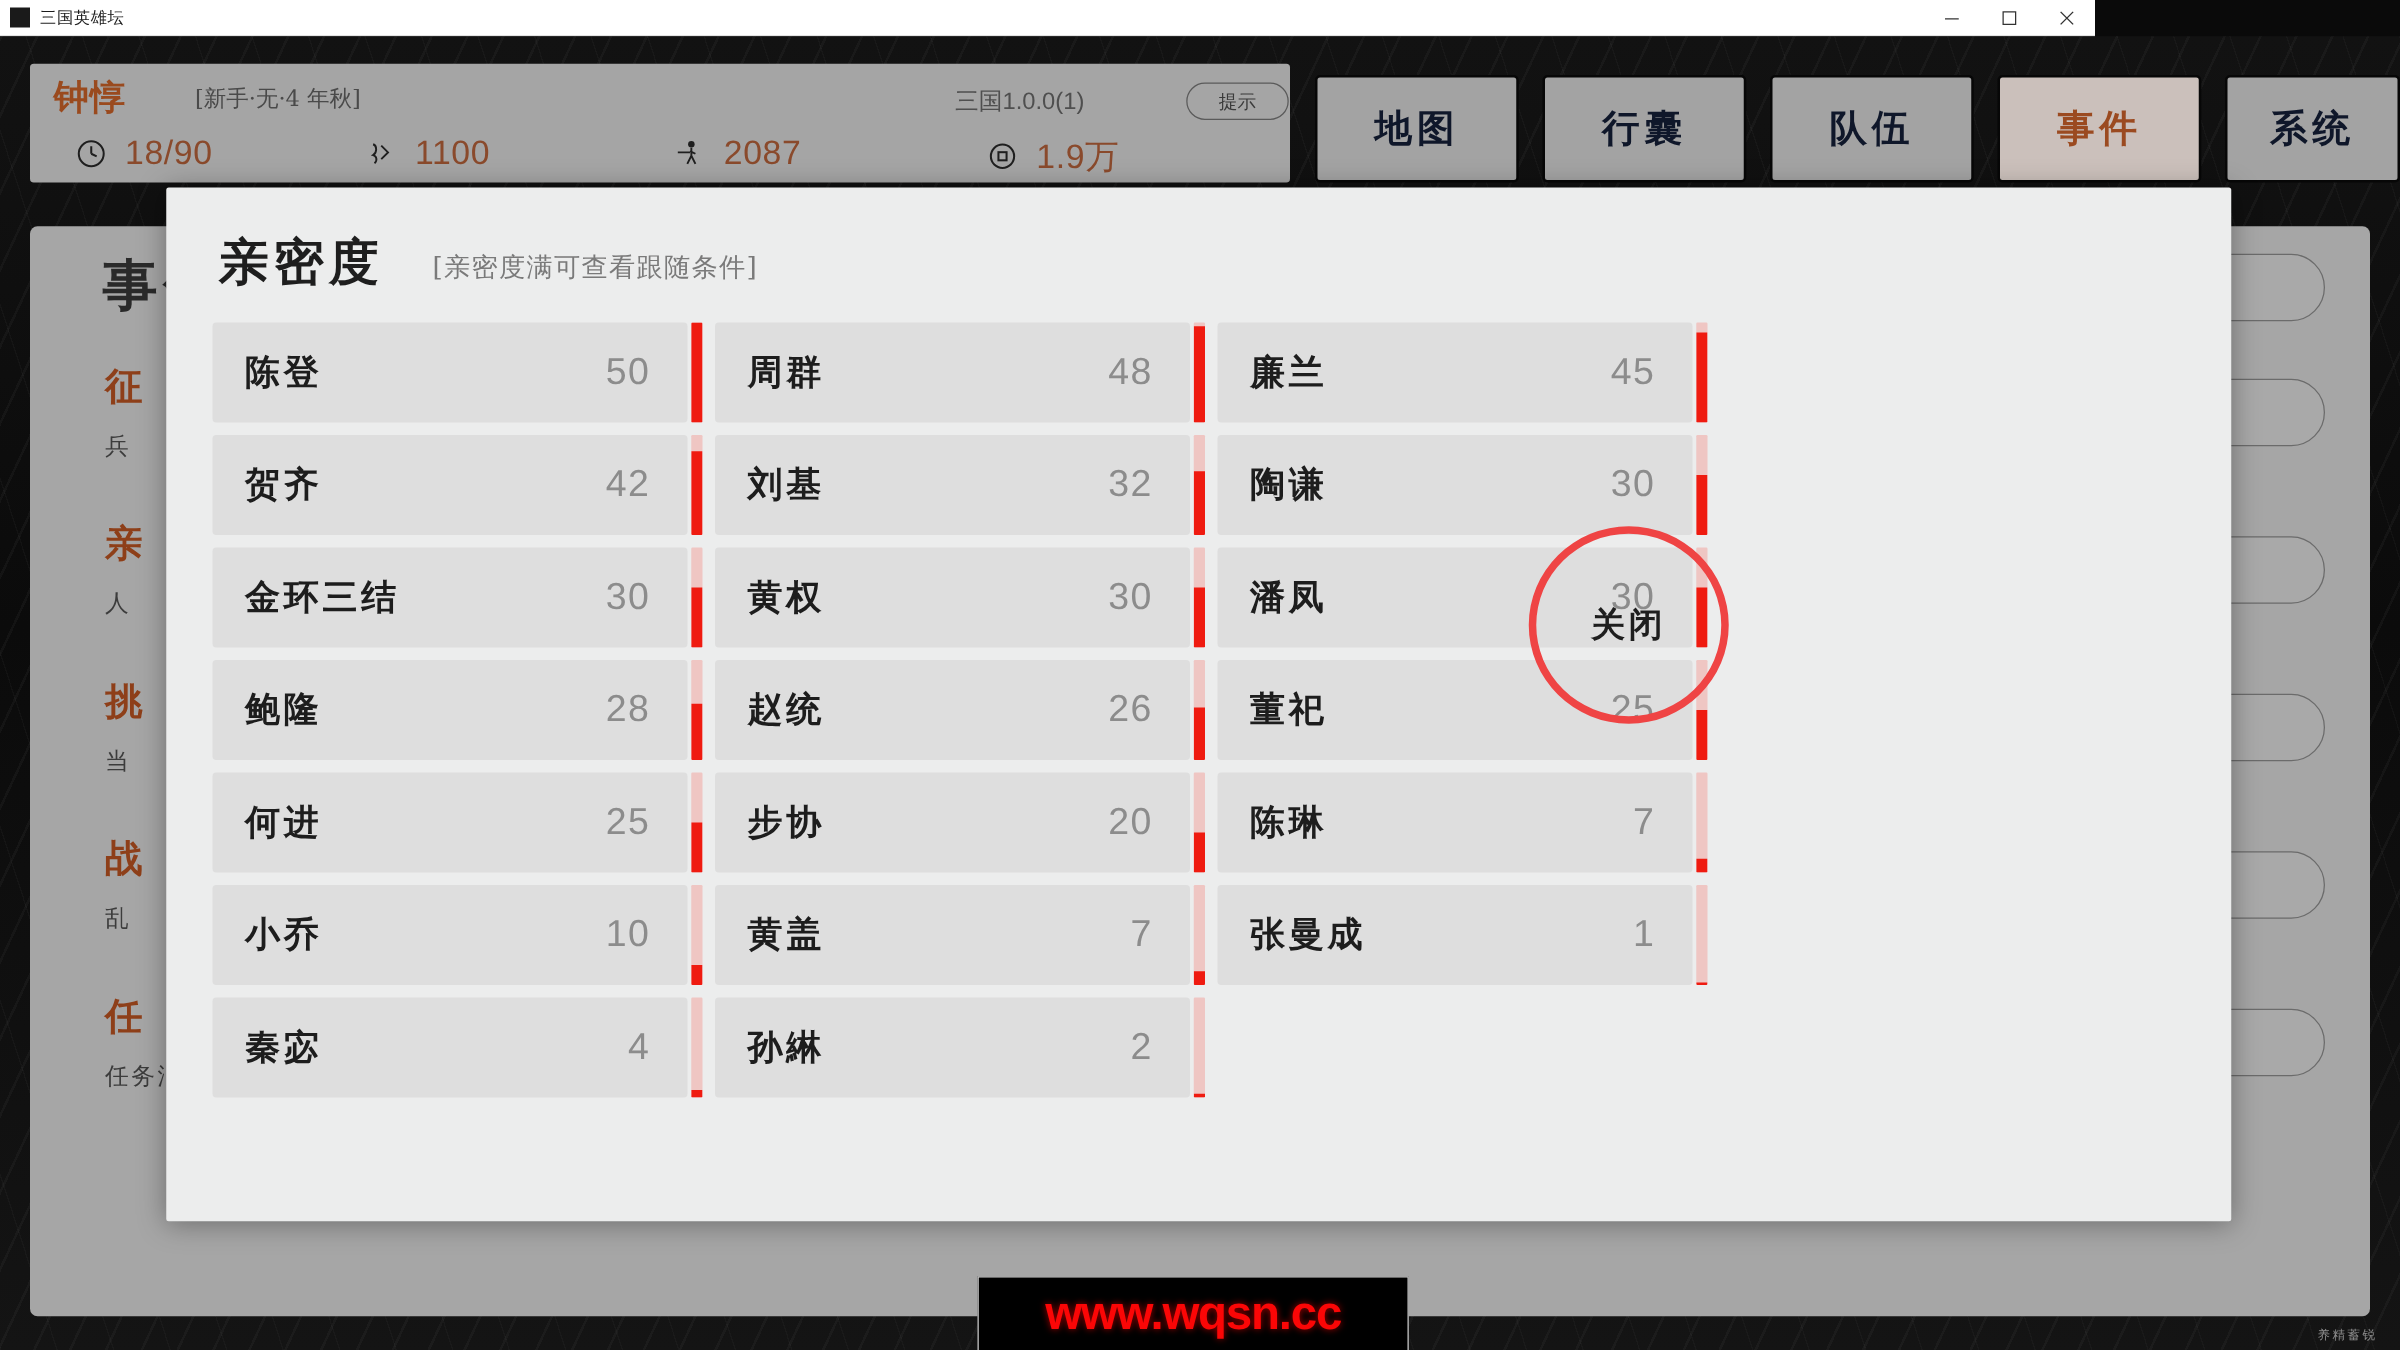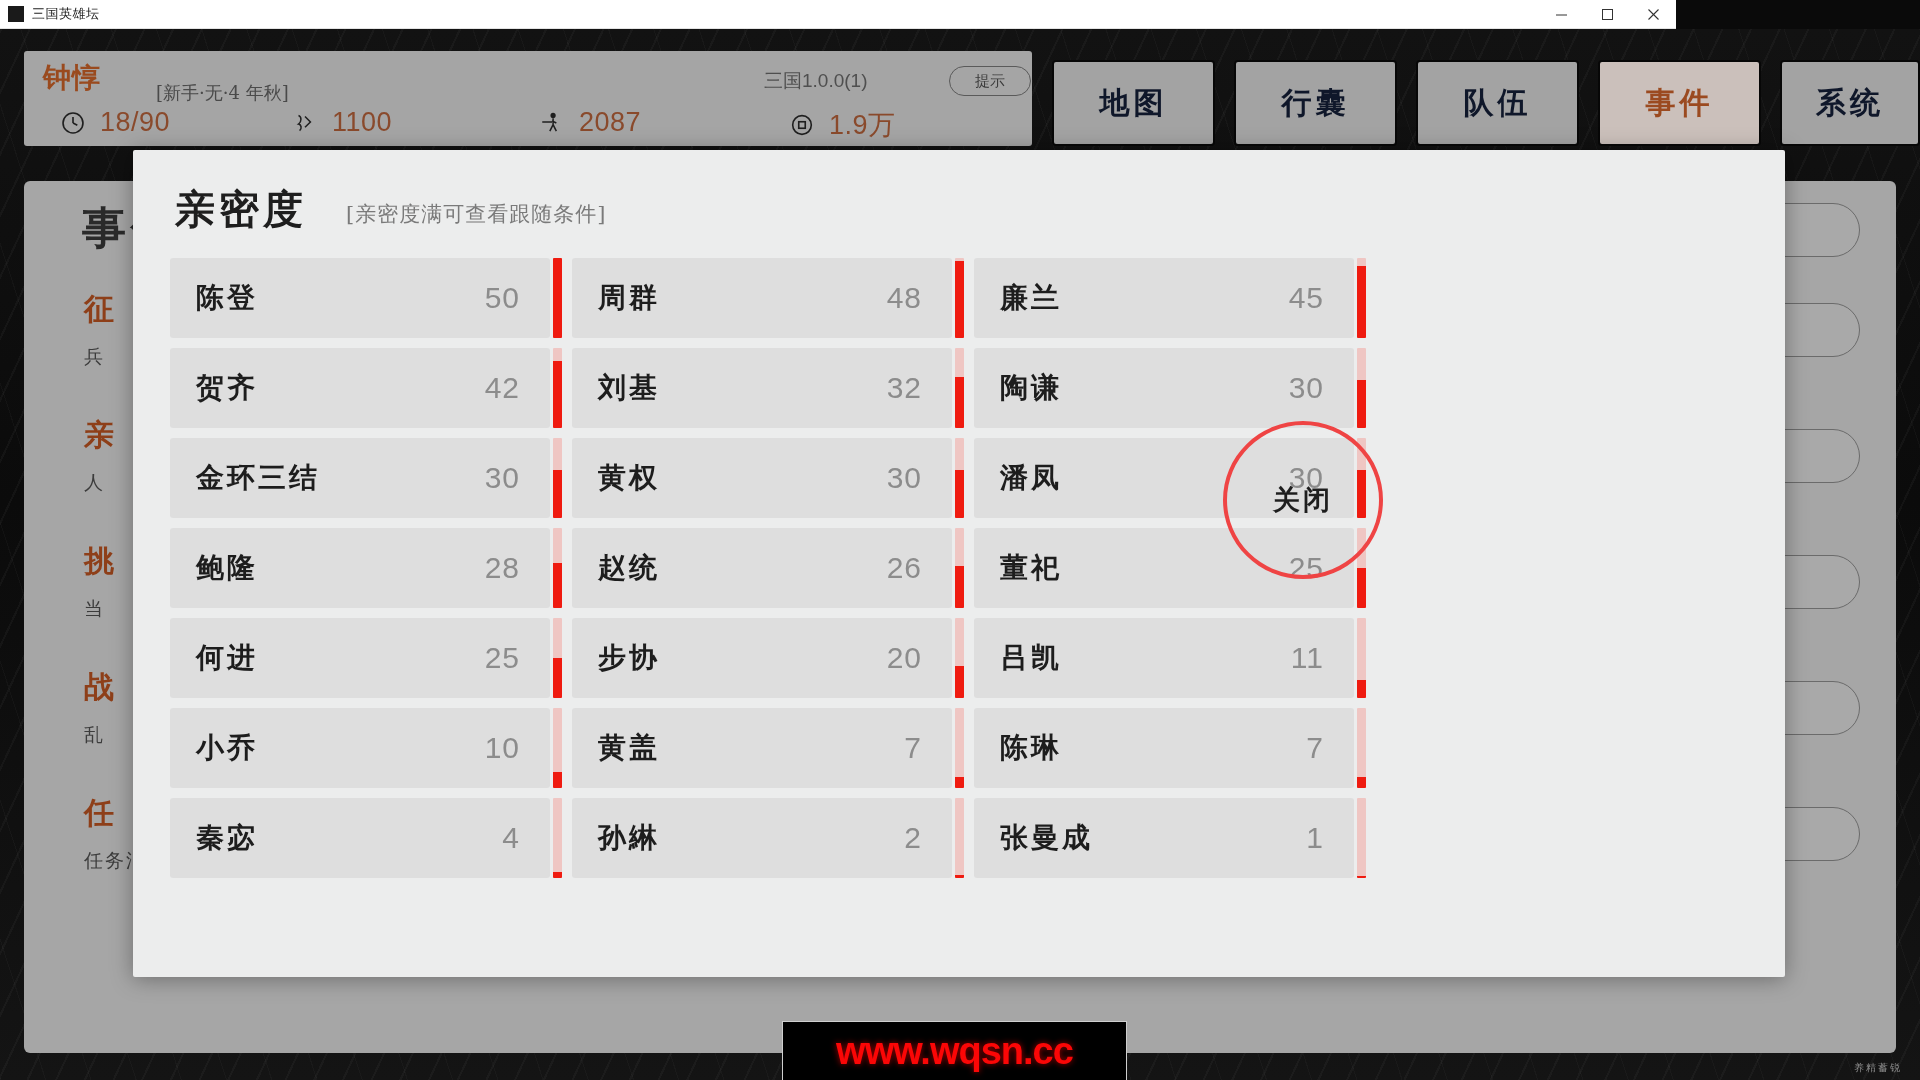--- a/index.html
+++ b/index.html
@@ -46,21 +46,20 @@
   }
   .hud-name {
     position: absolute; left: 19px; top: 8px;
     font-family: "DejaVu Serif", "Liberation Serif", serif;
     font-size: 28px; font-weight: bold; color: #9a4a1e; letter-spacing: 1px;
   }
   .hud-sub {
     position: absolute; left: 132px; top: 16px;
     font-size: 18px; color: #4a4a4a;
     font-family: "DejaVu Serif","Liberation Serif",serif;
-    margin-top: 14px;
   }
   .hud-ver {
     position: absolute; left: 740px; top: 17px;
     font-size: 19px; color: #4f4f4f;
   }
   .hud-tip {
     position: absolute; left: 925px; top: 15px;
     width: 82px; height: 30px; border: 1px solid #5a5a5a; border-radius: 15px;
     display: flex; align-items: center; justify-content: center;
     font-size: 15px; color: #3b3b3b; cursor: pointer;
@@ -157,21 +156,21 @@
   .gauge {
     position: absolute; right: -12px; top: 0; width: 9px; height: 80px;
     background: #efc6c3; border-radius: 1px; overflow: hidden;
   }
   .gauge .fill {
     position: absolute; left: 0; bottom: 0; width: 100%; background: #ef1b10;
   }
 
   .closebtn {
     position: absolute; left: 1090px; top: 271px;
-    width: 160px; height: 158px; border: 4px solid #ef4444; border-radius: 50%;
+    width: 160px; height: 158px; border: 6px solid #ef4444; border-radius: 50%;
     display: flex; align-items: center; justify-content: center;
     font-family: "DejaVu Serif","Liberation Serif",serif;
     font-size: 27px; font-weight: bold; color: #1e1e1e; letter-spacing: 3px;
     cursor: pointer; background: transparent;
   }
 
   
   .watermark {
     position: absolute; left: 782px; top: 992px; width: 345px; height: 60px;
     background: #000; border: 1px solid #cfcfcf;
@@ -434,27 +433,20 @@
               </div>
             </div>
             <div class="card">
               <span class="cname">董祀</span>
               <span class="cval">25</span>
               <div class="gauge">
                 <div class="fill" style="height: 50%;"></div>
               </div>
             </div>
             <div class="card">
-              <span class="cname">吕凯</span>
-              <span class="cval">11</span>
-              <div class="gauge">
-                <div class="fill" style="height: 22%;"></div>
-              </div>
-            </div>
-            <div class="card">
               <span class="cname">陈琳</span>
               <span class="cval">7</span>
               <div class="gauge">
                 <div class="fill" style="height: 14%;"></div>
               </div>
             </div>
             <div class="card">
               <span class="cname">张曼成</span>
               <span class="cval">1</span>
               <div class="gauge">

